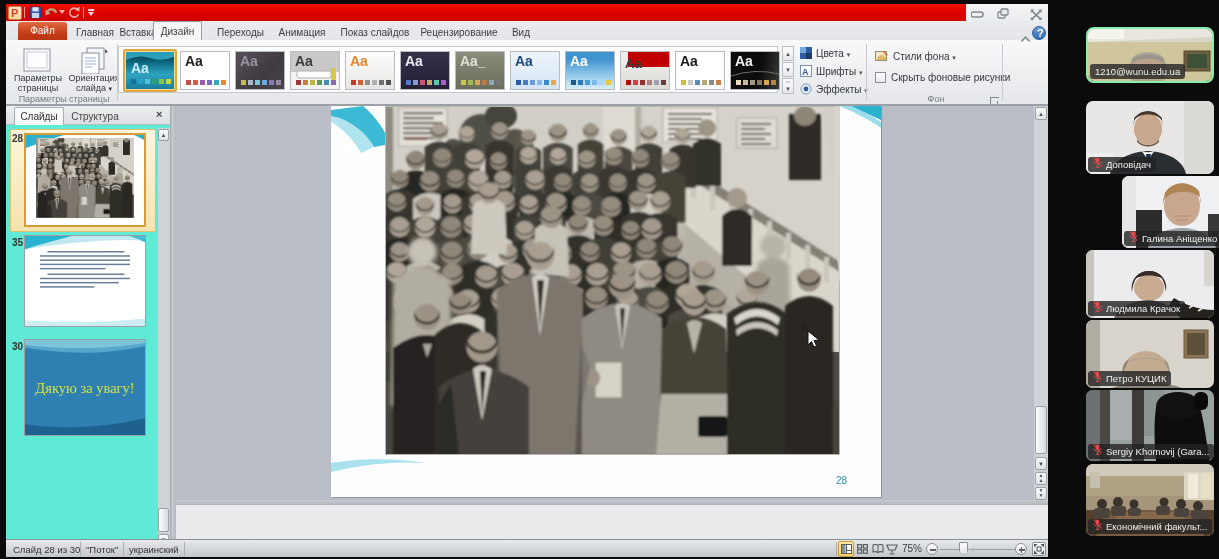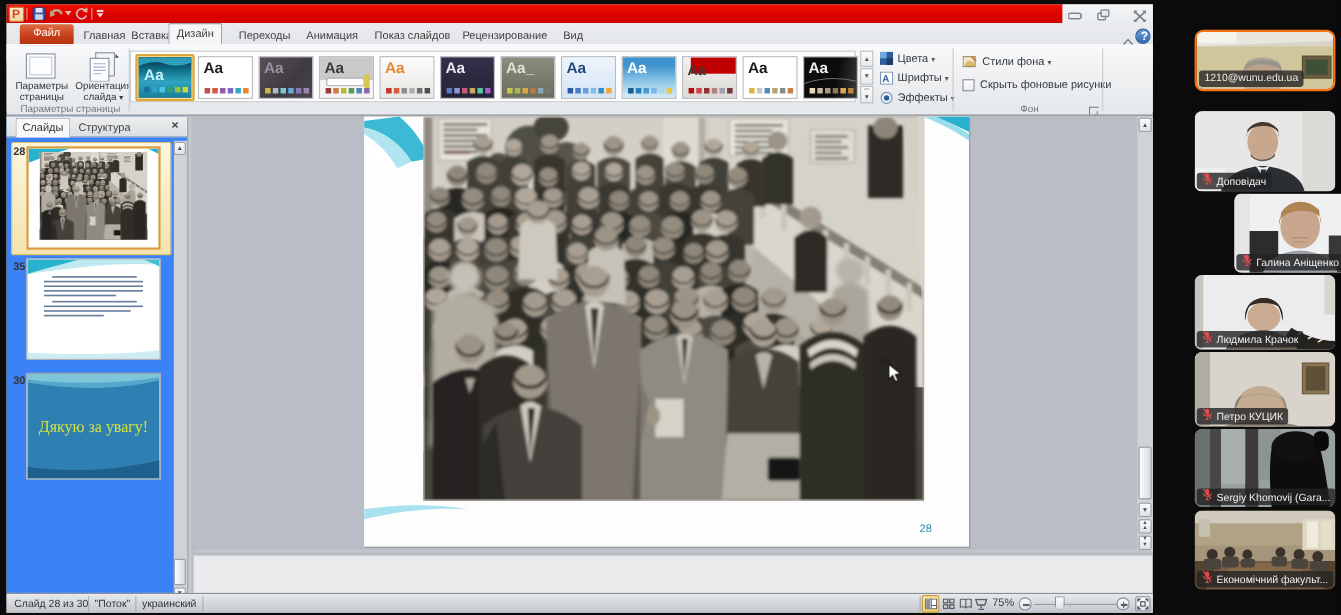--- a/index.html
+++ b/index.html
@@ -35,21 +35,21 @@
   
   #themegal { position:absolute; left:112px; top:5px; width:660px; height:47px;
     background:#fdfdfd; border:1px solid #c4c8cc; }
   .thm { position:absolute; top:4px; width:50px; height:39px; border:1px solid #b8bcc0;
     background:#fff; overflow:hidden; }
   .thm .aa { position:absolute; left:4px; top:1px; font-size:14px; font-weight:bold; }
   .sq { position:absolute; bottom:4px; width:5px; height:5px; }
   
   #docarea { position:absolute; left:164px; top:102px; width:878px; height:398px; background:#b9bdc5; }
   
-  #panel { position:absolute; left:0; top:102px; width:164px; height:433px; background:#3b82f6; }
+  #panel { position:absolute; left:0; top:102px; width:164px; height:433px; background:#5eead4; }
   #paneltabs { position:absolute; left:0; top:0; width:164px; height:19px;
     background:linear-gradient(#eceeef,#dcdfe2); border-bottom:1px solid #b7bbbf; }
   
   #statusbar { position:absolute; left:0; top:535px; width:1042px; height:18px;
     background:linear-gradient(#e8eaec,#cdd1d5 70%,#c3c7cb); border-top:1px solid #898f96;
     font-size:10px; color:#333; }
   .ssep { position:absolute; top:2px; width:1px; height:14px; background:#a9adb2; }
   
   #notes { position:absolute; left:170px; top:501px; width:872px; height:32px; background:#fff;
     border-top:1px solid #8f959b; }
@@ -884,21 +884,21 @@
                 <path d="M11 11 h-3.5 L11 7.5 Z"></path>
               </g>
             <rect x="4" y="4" width="4" height="4" fill="none" stroke="#4a4f55"></rect>
           </svg>
         </div>
       </div>
     </div>
   </div>
   <div id="sidebar">
 
-    <div class="tile" style="top:27px;height:56px;border:2px solid #f97316;border-radius:8px;">
+    <div class="tile" style="top:27px;height:56px;border:2px solid #86efac;border-radius:8px;">
       <svg width="124" height="68" viewBox="0 0 124 68" style="position:absolute;left:0;top:0;">
         <rect width="124" height="68" fill="#d0c69c"></rect>
         <rect width="124" height="13" fill="#e8e6de"></rect>
         <path d="M0 13 L124 8 L124 13 Z" fill="#d8d5c8"></path>
         <rect x="0" y="0" width="36" height="10" fill="#f4f3ec"></rect>
         <rect x="96" y="22" width="26" height="20" fill="#6e5e40" stroke="#55482e"></rect>
         <rect x="99" y="25" width="20" height="14" fill="#3f5038"></rect>
         <path d="M28 68 C34 52 88 52 96 68 Z" fill="#5a5e52"></path>
         <ellipse cx="60" cy="42" rx="19" ry="18" fill="#b9a38c"></ellipse>
         <path d="M41 40 C42 26 78 26 79 40 L76 30 C68 22 52 22 44 30 Z" fill="#9a948a"></path>

